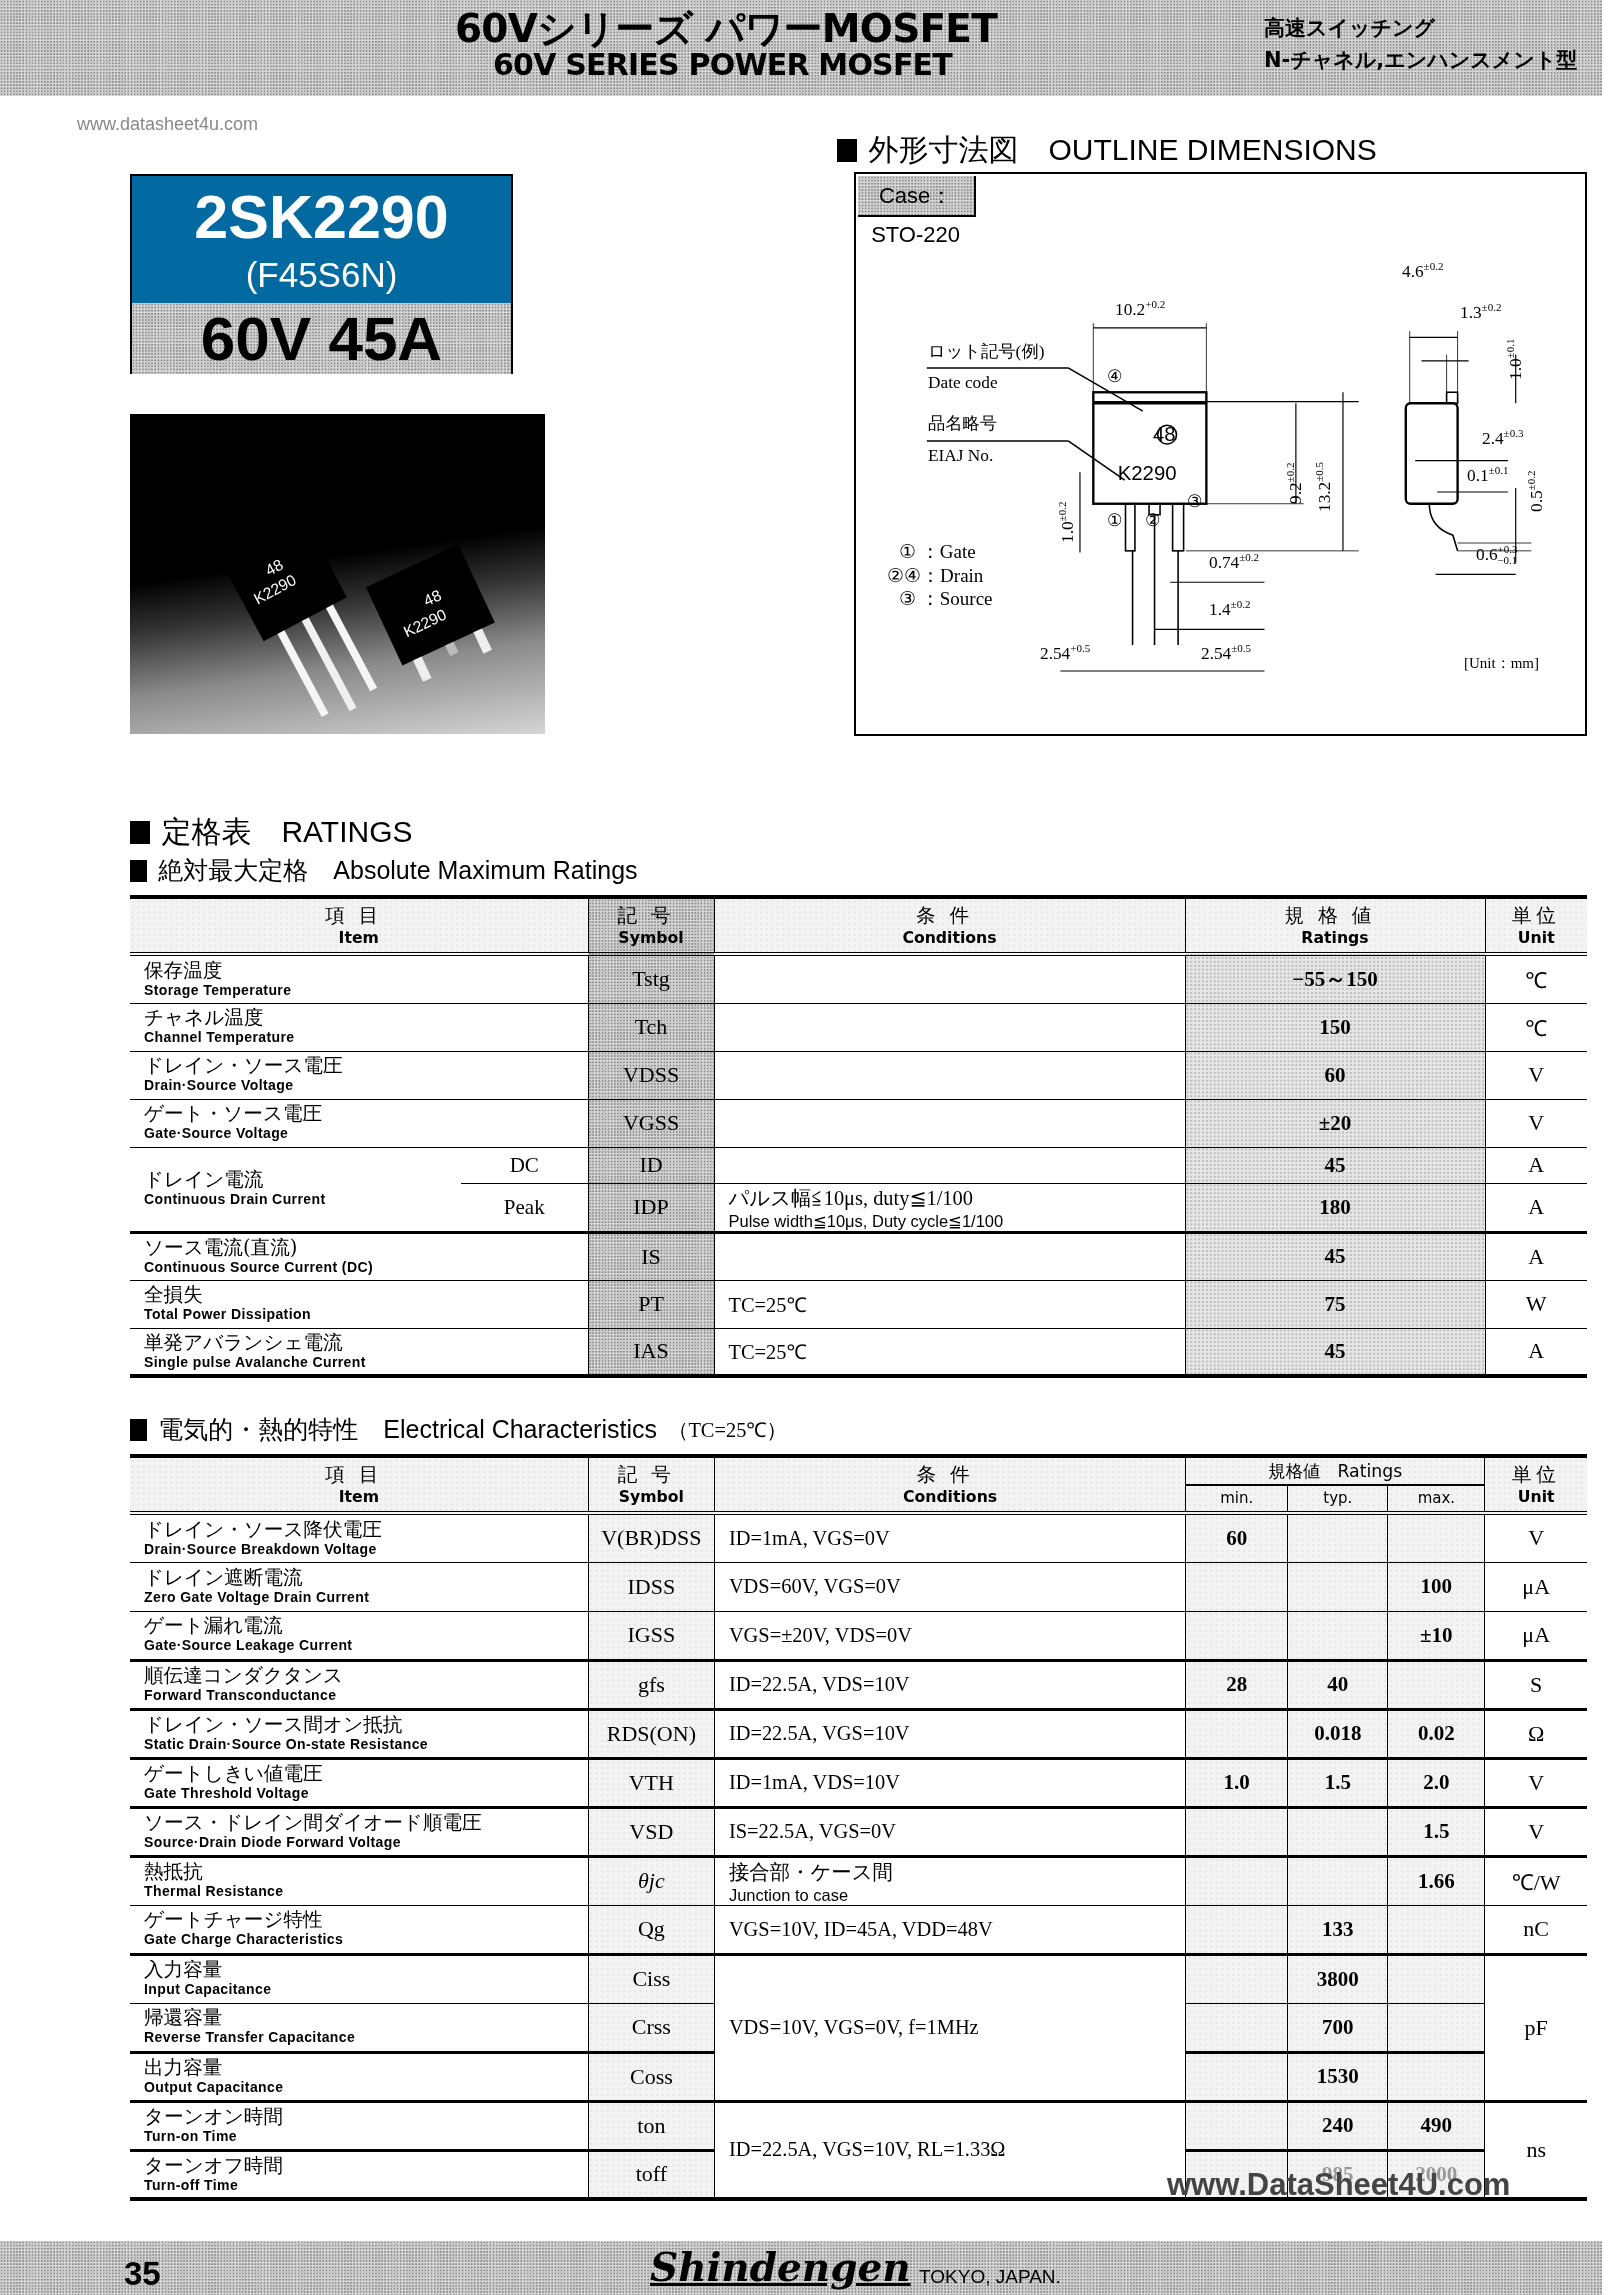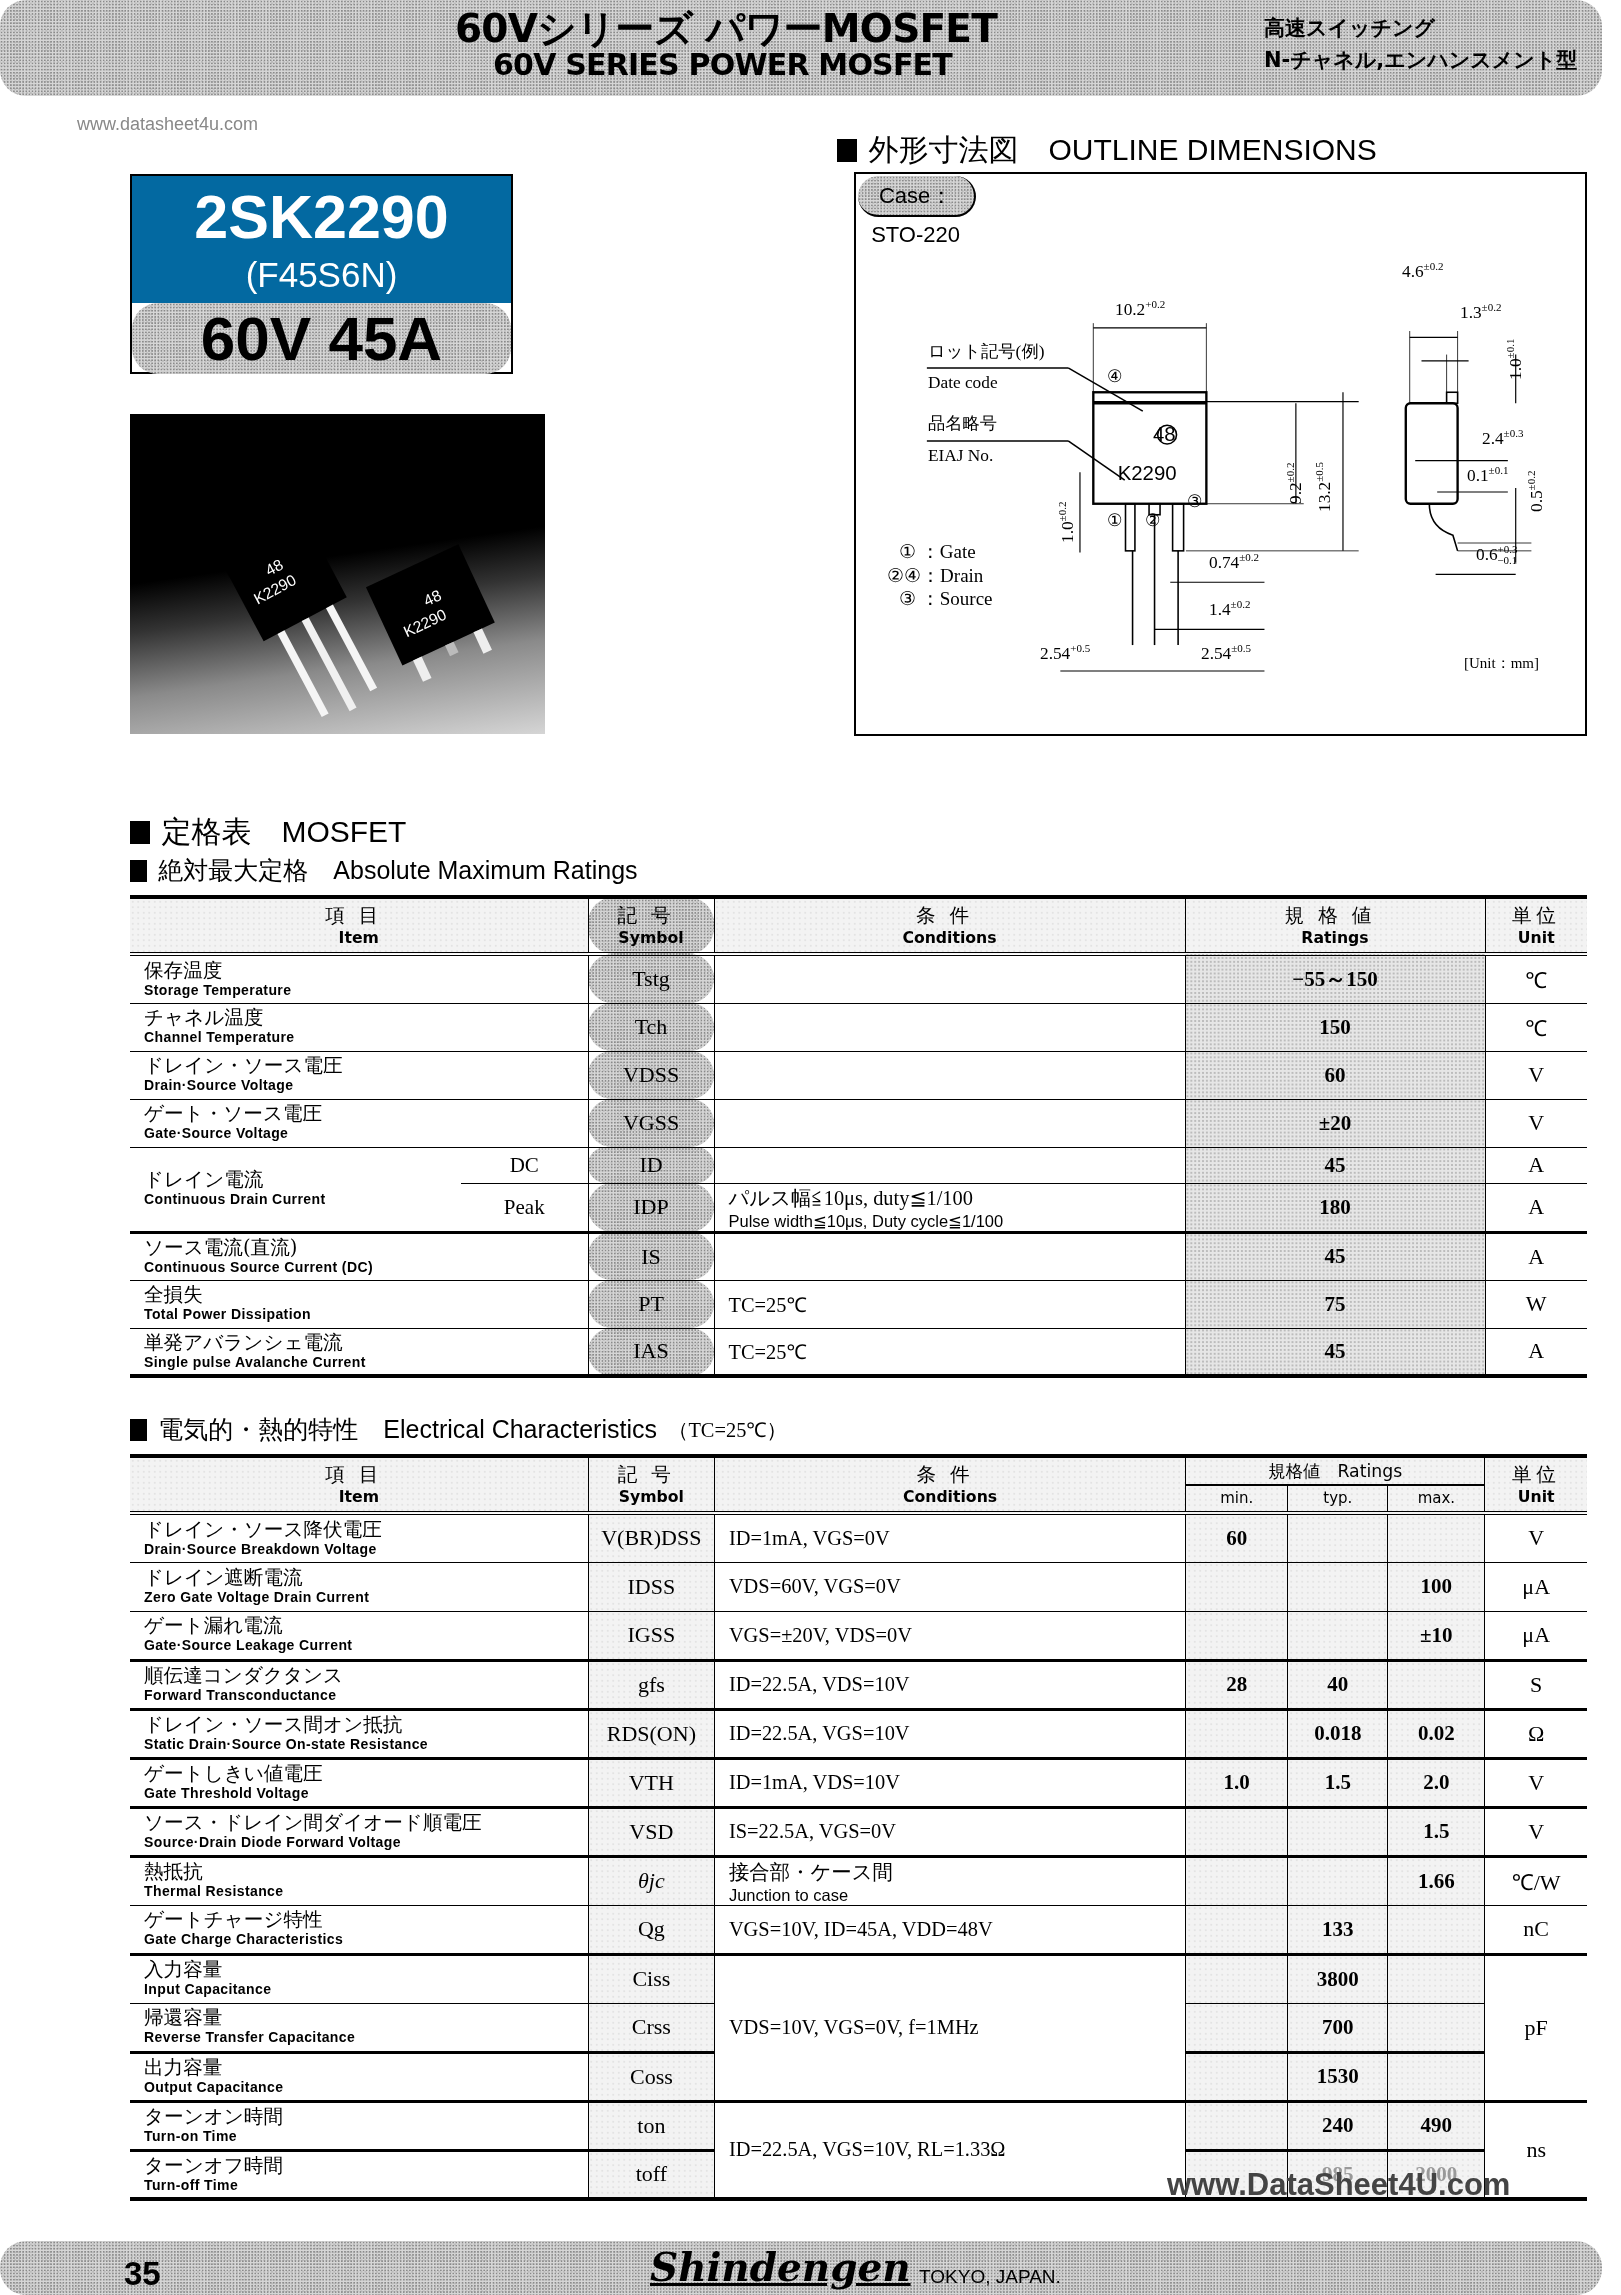--- a/index.html
+++ b/index.html
@@ -5,21 +5,20 @@
   * { box-sizing: border-box; margin: 0; padding: 0; }
   html, body { width: 1622px; height: 2295px; background: #fff; overflow: hidden; }
   body { position: relative; font-family: "DejaVu Sans", sans-serif; color: #000; }
   .dither {
     background-color: #d6d6d6;
     background-image:
       radial-gradient(#8a8a8a 0.7px, transparent 0.9px),
       radial-gradient(#a8a8a8 0.6px, transparent 0.8px);
     background-size: 3.1px 3.1px, 3.9px 3.9px;
     background-position: 0 0, 1.6px 1.6px;
-    border-radius: 26px;
   }
   .dither-light {
     background-color: #e6e6e6;
     background-image: radial-gradient(#9a9a9a 0.6px, transparent 0.8px);
     background-size: 3.9px 3.9px;
   }
   .dither-faint {
     background-color: #f3f3f3;
     background-image: radial-gradient(#b5b5b5 0.5px, transparent 0.7px);
     background-size: 5.5px 5.5px;
@@ -212,21 +211,21 @@
 
   <div class="dim-text" style="left:43px;top:365px;font-size:19px;"><span>①</span> <span>：Gate</span></div>
   <div class="dim-text" style="left:31px;top:389px;font-size:19px;"><span>②④</span><span>：Drain</span></div>
   <div class="dim-text" style="left:43px;top:412px;font-size:19px;"><span>③</span> <span>：Source</span></div>
 
   <div class="unit-note">[Unit：mm]</div>
 </div>
 
 <div class="section-heading" style="left:130px; top:812px;">
   <span class="sq" style="width:20.4px;height:23.6px;"></span>
-  <span>定格表　MOSFET</span>
+  <span>定格表　RATINGS</span>
 </div>
 <div class="section-heading" style="left:130px; top:854px; font-size:25px;">
   <span class="sq" style="width:17.3px;height:22px;"></span>
   <span>絶対最大定格　Absolute Maximum Ratings</span>
 </div>
 
 <table style="left:130px; top:895px; width:1457px;">
   <colgroup>
     <col style="width:331px">
       <col style="width:127px">

